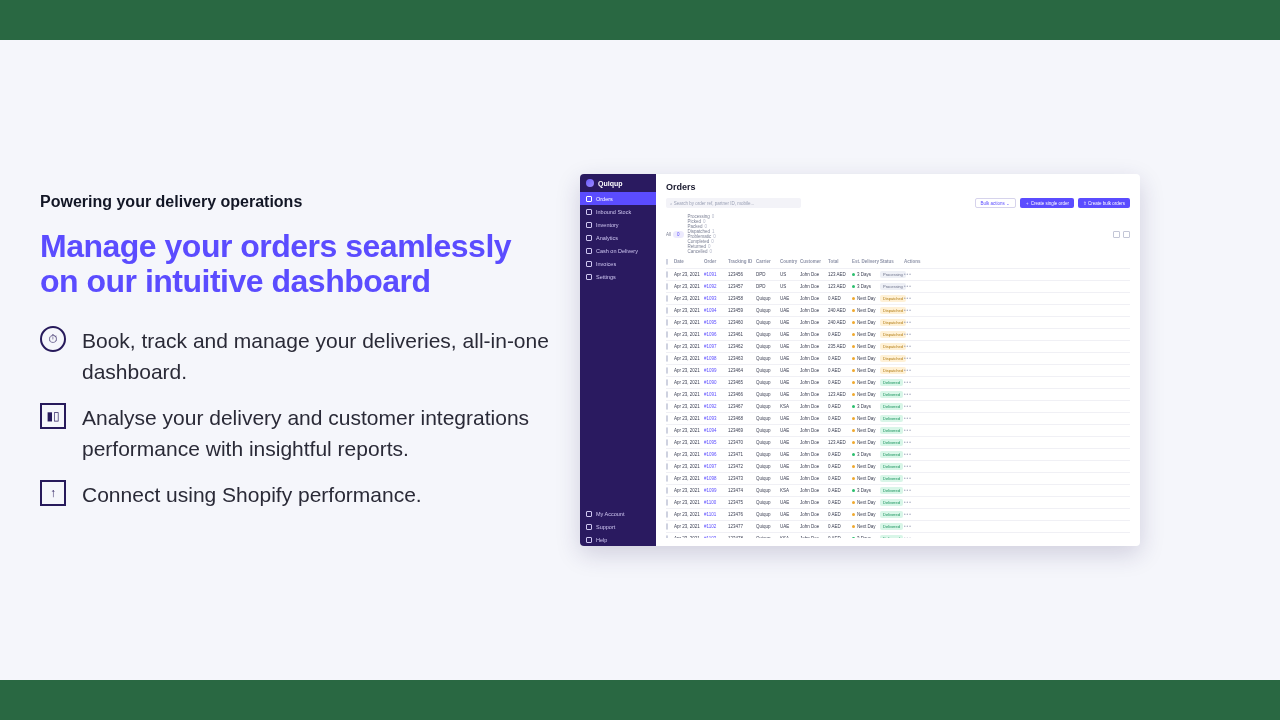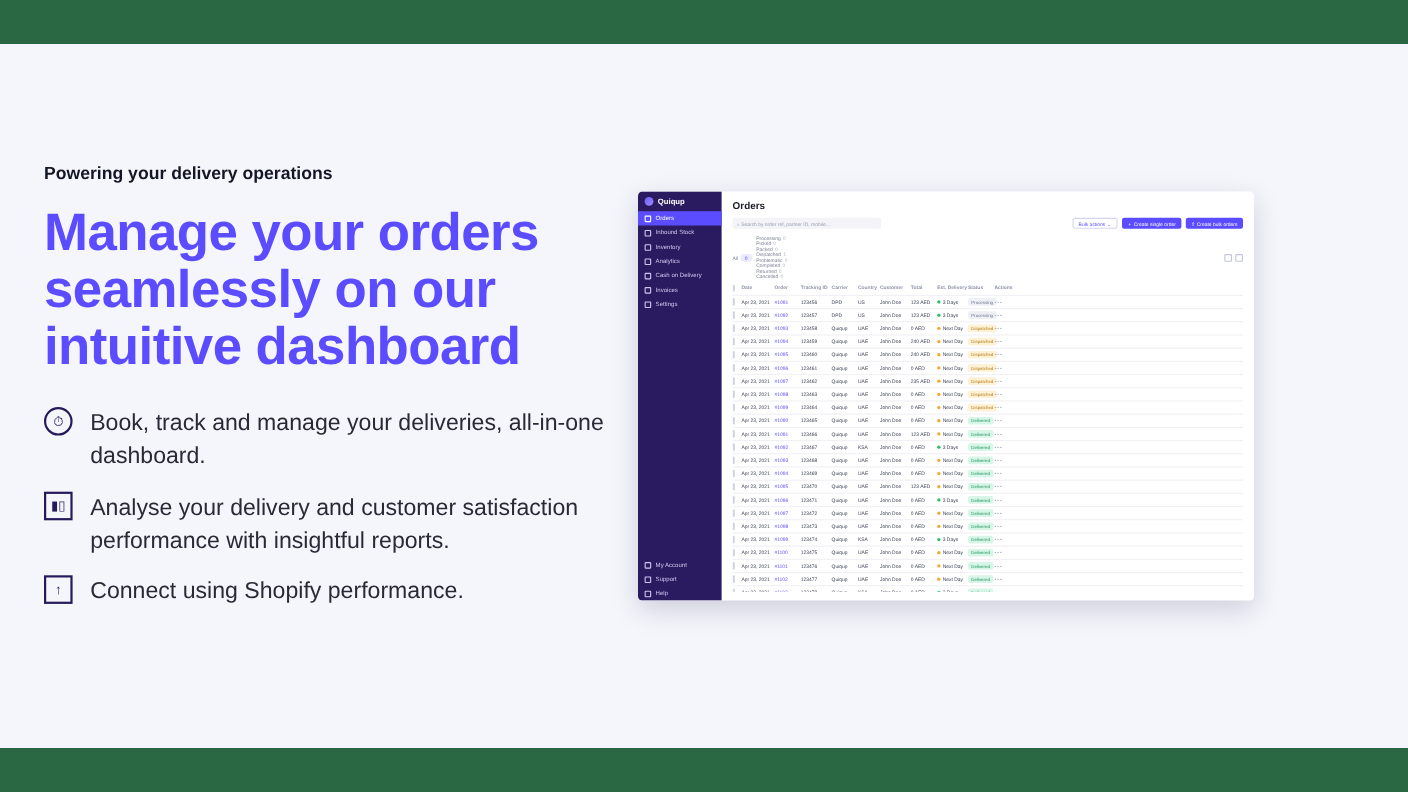--- a/index.html
+++ b/index.html
@@ -1,21 +1,21 @@
 <!DOCTYPE html>
 <html><head>
 <meta charset="utf-8">
 <style>
 *{box-sizing:border-box;margin:0;padding:0}
 body{font-family:-apple-system,Segoe UI,Helvetica,Arial,sans-serif;background:#000;width:1280px;height:720px;overflow:hidden}
 .bar{height:40px;background:#296842}
 .page{background:#f5f6fb;height:640px;display:flex;padding:0 40px;align-items:center}
 .left{width:540px;padding-right:24px}
 .kicker{font-weight:600;color:#121625;font-size:16px;margin-bottom:18px}
-.hero{font-weight:700;color:#5b4cff;font-size:48px;line-height:1.08;margin-bottom:28px;letter-spacing:-0.5px}
+.hero{font-weight:700;color:#5b4cff;font-size:32px;line-height:1.08;margin-bottom:28px;letter-spacing:-0.5px}
 .feat{display:flex;align-items:flex-start;margin-bottom:16px}
 .feat .ico{width:26px;height:26px;flex:0 0 26px;margin-right:16px;color:#271a5b;border:2px solid #271a5b;display:flex;align-items:center;justify-content:center;font-size:12px}
 .feat .ico.round{border-radius:50%}
 .feat p{font-size:21px;color:#2a2a37;line-height:1.45}
 
 .shot{width:560px;height:372px;background:#fff;border-radius:4px;overflow:hidden;box-shadow:0 8px 24px rgba(40,30,90,.18);display:flex;font-size:5px}
 .sb{width:76px;background:#2a1a60;color:#cfc7f1;display:flex;flex-direction:column;font-size:5.5px}
 .brand{display:flex;align-items:center;height:18px;padding-left:6px;font-size:7px;font-weight:600;color:#fff}
 .brand .dot{width:8px;height:8px;border-radius:50%;background:linear-gradient(135deg,#6a5cff,#9d8bff);margin-right:4px}
 .navi{display:flex;align-items:center;height:13px;padding-left:6px;cursor:pointer}
@@ -59,21 +59,21 @@
   <div class="left">
     <div class="kicker">Powering your delivery operations</div>
     <div class="hero">Manage your orders seamlessly on our intuitive dashboard</div>
 
     <div class="feat">
       <div class="ico round">⏱</div>
       <p>Book, track and manage your deliveries, all-in-one dashboard.</p>
     </div>
     <div class="feat">
       <div class="ico">▮▯</div>
-      <p>Analyse your delivery and customer satisfaction performance with insightful reports.</p>
+      <p>Analyse your delivery and customer integrations performance with insightful reports.</p>
     </div>
     <div class="feat">
       <div class="ico">↑</div>
       <p>Connect using Shopify performance.</p>
     </div>
   </div>
 
   <div class="shot">
     <div class="sb">
       <div class="brand">

